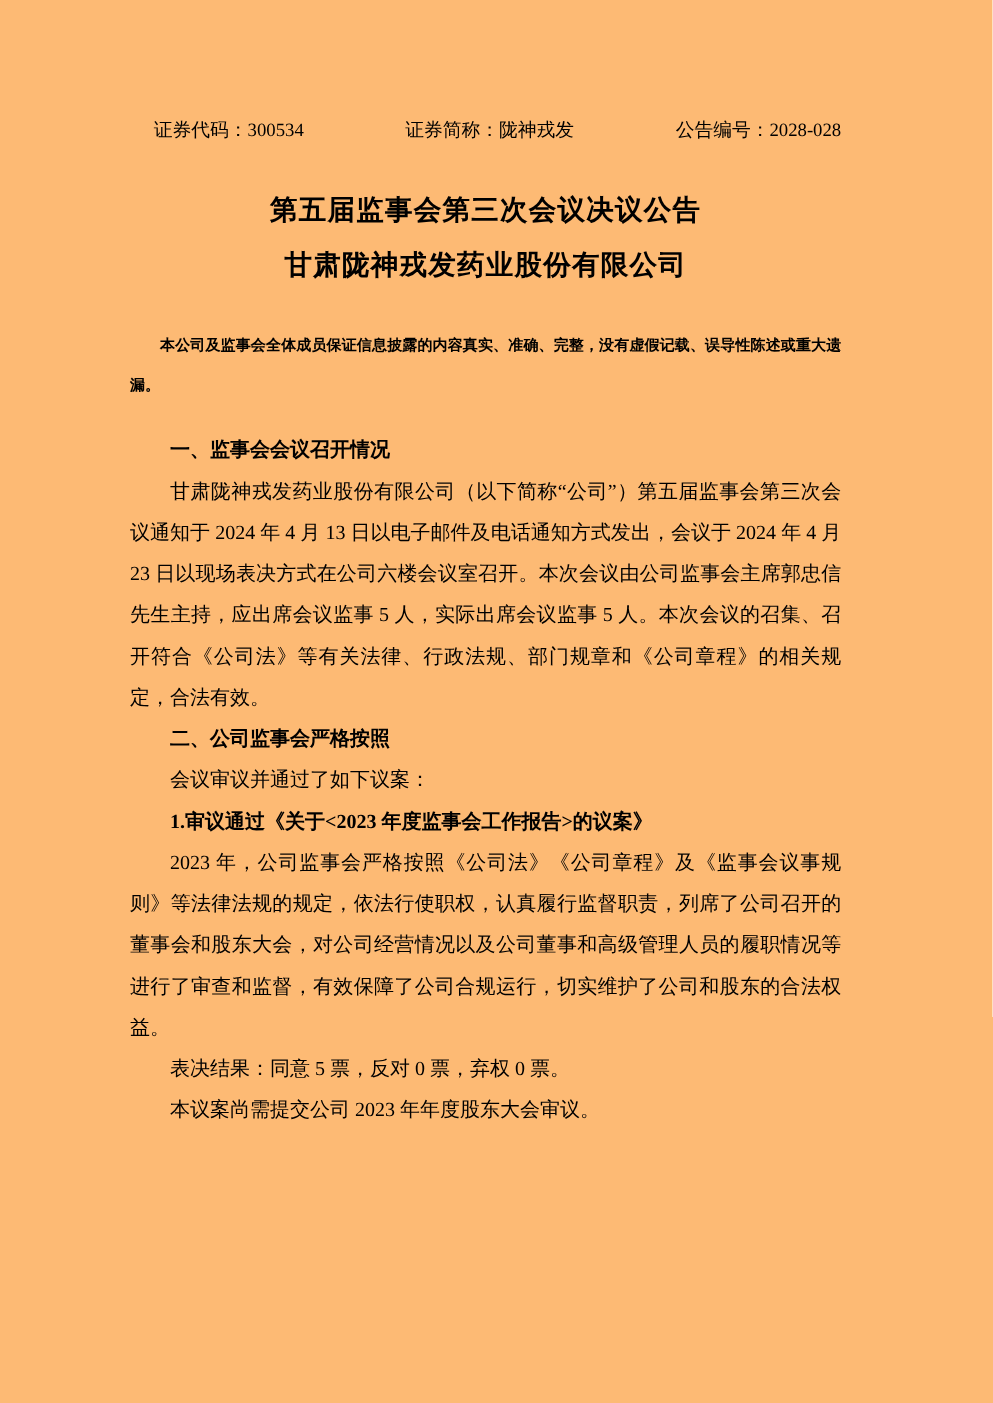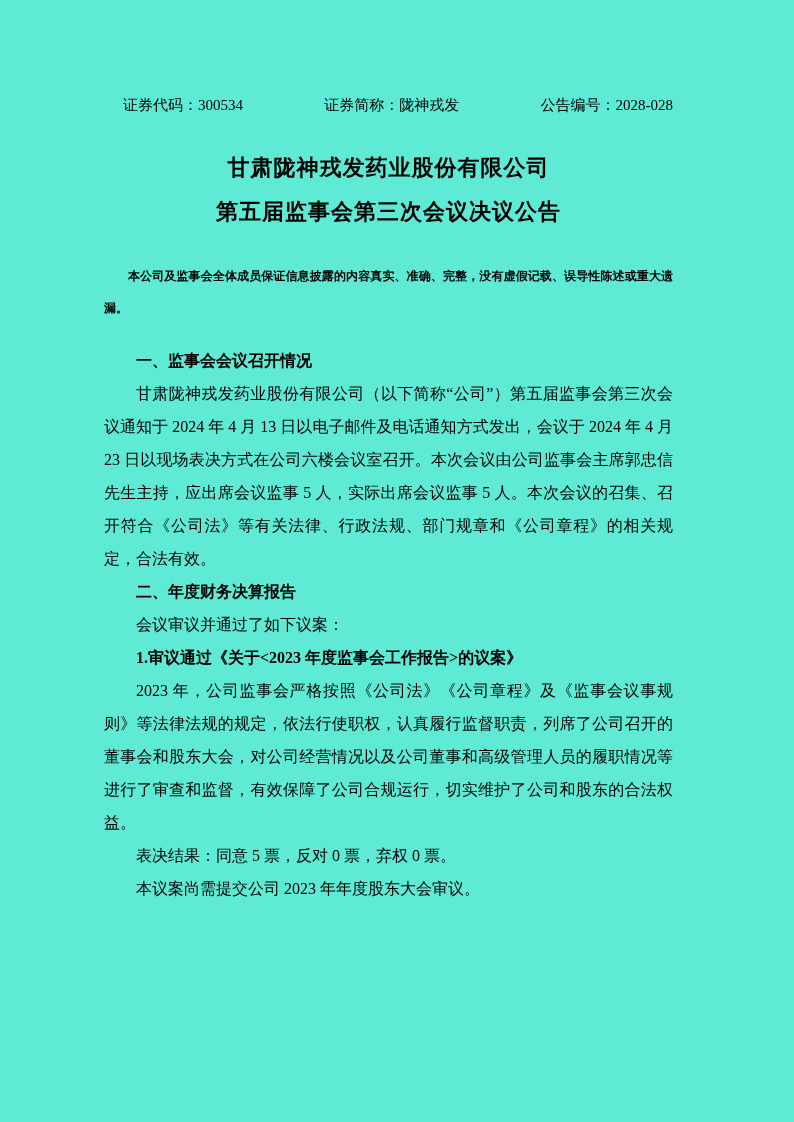--- a/index.html
+++ b/index.html
@@ -5,21 +5,21 @@
   html, body {
     margin: 0;
     padding: 0;
     background: #ffffff;
   }
   .page {
     position: relative;
     width: 794px;
     height: 1122px;
     box-sizing: border-box;
-    background: #5eead4;
+    background: #fdba74;
     color: #000000;
     padding: 94px 121px 60px 104px;
     font-family: "Liberation Serif", "DejaVu Serif", serif;
     overflow: hidden;
   }
   .header-row {
     display: flex;
     justify-content: space-between;
     padding-left: 19px;
     font-size: 15px;
@@ -61,31 +61,31 @@
 
 <div class="page">
 
   <div class="header-row">
     <span>证券代码：300534</span>
     <span>证券简称：陇神戎发</span>
     <span>公告编号：2028-028</span>
   </div>
 
   <div class="doc-title">
+    <div>第五届监事会第三次会议决议公告</div>
     <div>甘肃陇神戎发药业股份有限公司</div>
-    <div>第五届监事会第三次会议决议公告</div>
   </div>
 
   <p class="declaration">本公司及监事会全体成员保证信息披露的内容真实、准确、完整，没有虚假记载、误导性陈述或重大遗漏。</p>
 
   <div class="body">
     <p class="bold">一、监事会会议召开情况</p>
     <p>甘肃陇神戎发药业股份有限公司（以下简称“公司”）第五届监事会第三次会议通知于 2024 年 4 月 13 日以电子邮件及电话通知方式发出，会议于 2024 年 4 月 23 日以现场表决方式在公司六楼会议室召开。本次会议由公司监事会主席郭忠信先生主持，应出席会议监事 5 人，实际出席会议监事 5 人。本次会议的召集、召开符合《公司法》等有关法律、行政法规、部门规章和《公司章程》的相关规定，合法有效。</p>
 
-    <p class="bold">二、年度财务决算报告</p>
+    <p class="bold">二、公司监事会严格按照</p>
     <p>会议审议并通过了如下议案：</p>
 
     <p class="bold">1.审议通过《关于&lt;2023 年度监事会工作报告&gt;的议案》</p>
     <p>2023 年，公司监事会严格按照《公司法》《公司章程》及《监事会议事规则》等法律法规的规定，依法行使职权，认真履行监督职责，列席了公司召开的董事会和股东大会，对公司经营情况以及公司董事和高级管理人员的履职情况等进行了审查和监督，有效保障了公司合规运行，切实维护了公司和股东的合法权益。</p>
     <p>表决结果：同意 5 票，反对 0 票，弃权 0 票。</p>
     <p>本议案尚需提交公司 2023 年年度股东大会审议。</p>
 
   </div>
 
 </div>

